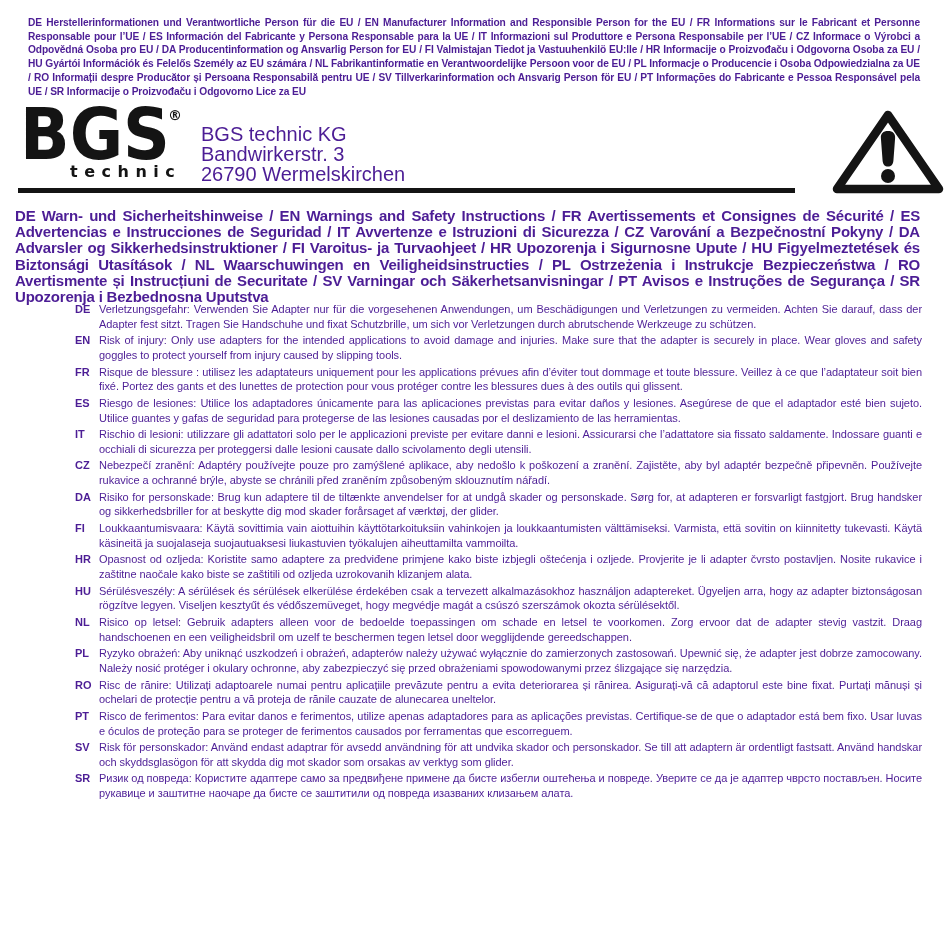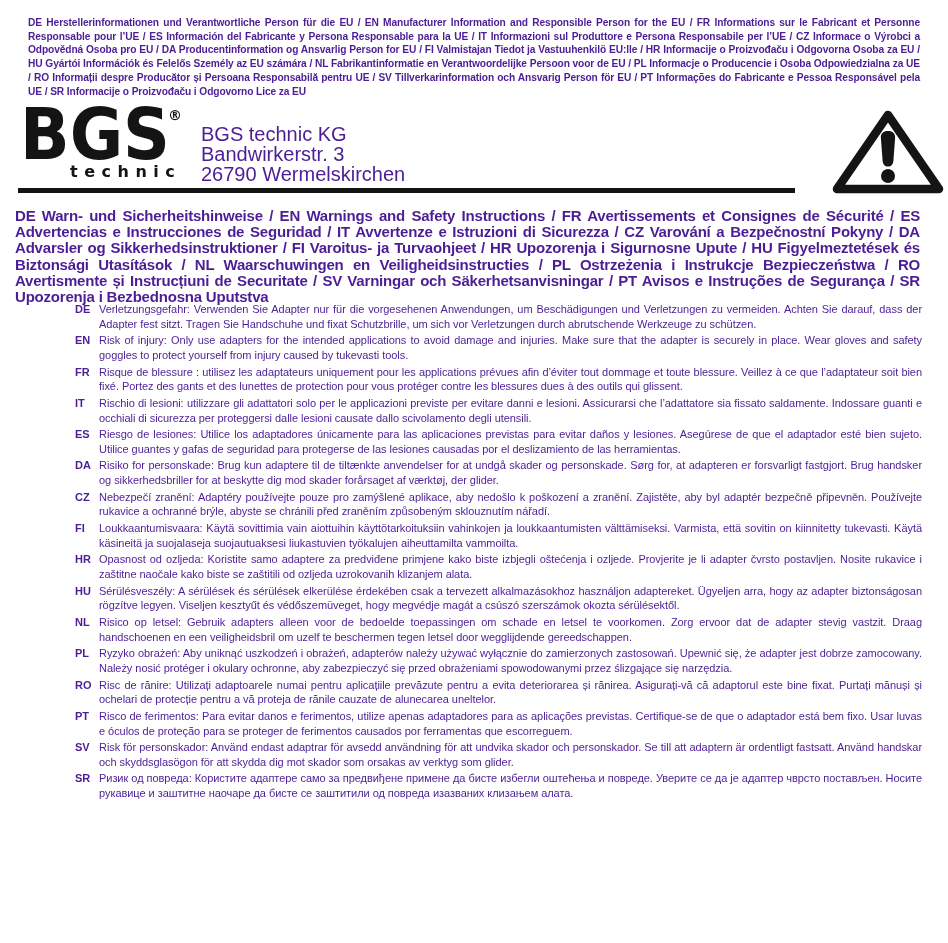--- a/index.html
+++ b/index.html
@@ -67,41 +67,41 @@
 
   <div class="warnings-heading">DE Warn- und Sicherheitshinweise / EN Warnings and Safety Instructions / FR Avertissements et Consignes de Sécurité / ES Advertencias e Instrucciones de Seguridad / IT Avvertenze e Istruzioni di Sicurezza / CZ Varování a Bezpečnostní Pokyny / DA Advarsler og Sikkerhedsinstruktioner / FI Varoitus- ja Turvaohjeet / HR Upozorenja i Sigurnosne Upute / HU Figyelmeztetések és Biztonsági Utasítások / NL Waarschuwingen en Veiligheidsinstructies / PL Ostrzeżenia i Instrukcje Bezpieczeństwa / RO Avertismente și Instrucțiuni de Securitate / SV Varningar och Säkerhetsanvisningar / PT Avisos e Instruções de Segurança / SR Upozorenja i Bezbednosna Uputstva</div>
 
   <div class="notes">
       <div class="note">
         <span class="note-lang">DE</span>
         <span class="note-text">Verletzungsgefahr: Verwenden Sie Adapter nur für die vorgesehenen Anwendungen, um Beschädigungen und Verletzungen zu vermeiden. Achten Sie darauf, dass der Adapter fest sitzt. Tragen Sie Handschuhe und fixat Schutzbrille, um sich vor Verletzungen durch abrutschende Werkzeuge zu schützen.</span>
       </div>
       <div class="note">
         <span class="note-lang">EN</span>
-        <span class="note-text">Risk of injury: Only use adapters for the intended applications to avoid damage and injuries. Make sure that the adapter is securely in place. Wear gloves and safety goggles to protect yourself from injury caused by tukevasti tools.</span>
+        <span class="note-text">Risk of injury: Only use adapters for the intended applications to avoid damage and injuries. Make sure that the adapter is securely in place. Wear gloves and safety goggles to protect yourself from injury caused by slipping tools.</span>
       </div>
       <div class="note">
         <span class="note-lang">FR</span>
         <span class="note-text">Risque de blessure : utilisez les adaptateurs uniquement pour les applications prévues afin d’éviter tout dommage et toute blessure. Veillez à ce que l’adaptateur soit bien fixé. Portez des gants et des lunettes de protection pour vous protéger contre les blessures dues à des outils qui glissent.</span>
       </div>
       <div class="note">
+        <span class="note-lang">ES</span>
+        <span class="note-text">Riesgo de lesiones: Utilice los adaptadores únicamente para las aplicaciones previstas para evitar daños y lesiones. Asegúrese de que el adaptador esté bien sujeto. Utilice guantes y gafas de seguridad para protegerse de las lesiones causadas por el deslizamiento de las herramientas.</span>
+      </div>
+      <div class="note">
         <span class="note-lang">IT</span>
         <span class="note-text">Rischio di lesioni: utilizzare gli adattatori solo per le applicazioni previste per evitare danni e lesioni. Assicurarsi che l’adattatore sia fissato saldamente. Indossare guanti e occhiali di sicurezza per proteggersi dalle lesioni causate dallo scivolamento degli utensili.</span>
       </div>
       <div class="note">
-        <span class="note-lang">ES</span>
-        <span class="note-text">Riesgo de lesiones: Utilice los adaptadores únicamente para las aplicaciones previstas para evitar daños y lesiones. Asegúrese de que el adaptador esté bien sujeto. Utilice guantes y gafas de seguridad para protegerse de las lesiones causadas por el deslizamiento de las herramientas.</span>
+        <span class="note-lang">CZ</span>
+        <span class="note-text">Nebezpečí zranění: Adaptéry používejte pouze pro zamýšlené aplikace, aby nedošlo k poškození a zranění. Zajistěte, aby byl adaptér bezpečně připevněn. Používejte rukavice a ochranné brýle, abyste se chránili před zraněním způsobeným sklouznutím nářadí.</span>
       </div>
       <div class="note">
         <span class="note-lang">DA</span>
         <span class="note-text">Risiko for personskade: Brug kun adaptere til de tiltænkte anvendelser for at undgå skader og personskade. Sørg for, at adapteren er forsvarligt fastgjort. Brug handsker og sikkerhedsbriller for at beskytte dig mod skader forårsaget af værktøj, der glider.</span>
-      </div>
-      <div class="note">
-        <span class="note-lang">CZ</span>
-        <span class="note-text">Nebezpečí zranění: Adaptéry používejte pouze pro zamýšlené aplikace, aby nedošlo k poškození a zranění. Zajistěte, aby byl adaptér bezpečně připevněn. Používejte rukavice a ochranné brýle, abyste se chránili před zraněním způsobeným sklouznutím nářadí.</span>
       </div>
       <div class="note">
         <span class="note-lang">FI</span>
         <span class="note-text">Loukkaantumisvaara: Käytä sovittimia vain aiottuihin käyttötarkoituksiin vahinkojen ja loukkaantumisten välttämiseksi. Varmista, että sovitin on kiinnitetty tukevasti. Käytä käsineitä ja suojalaseja suojautuaksesi liukastuvien työkalujen aiheuttamilta vammoilta.</span>
       </div>
       <div class="note">
         <span class="note-lang">HR</span>
         <span class="note-text">Opasnost od ozljeda: Koristite samo adaptere za predviđene primjene kako biste izbjegli oštećenja i ozljede. Provjerite je li adapter čvrsto postavljen. Nosite rukavice i zaštitne naočale kako biste se zaštitili od ozljeda uzrokovanih klizanjem alata.</span>
       </div>
       <div class="note">

